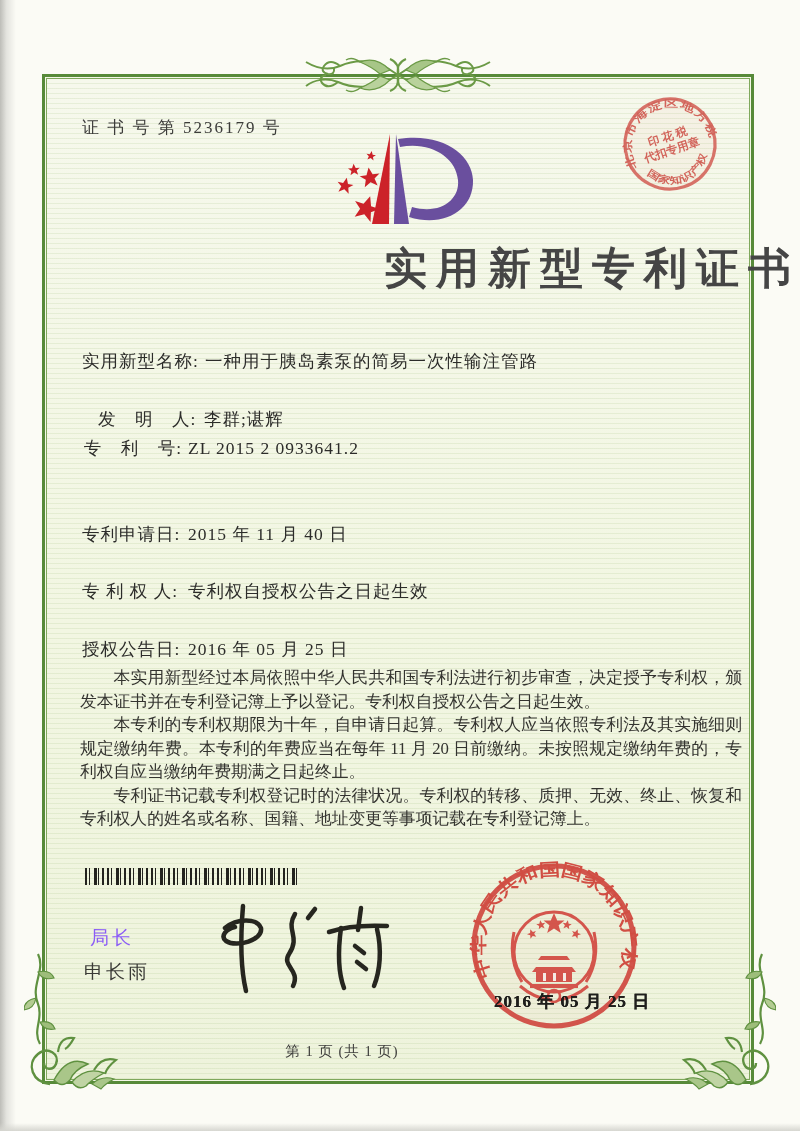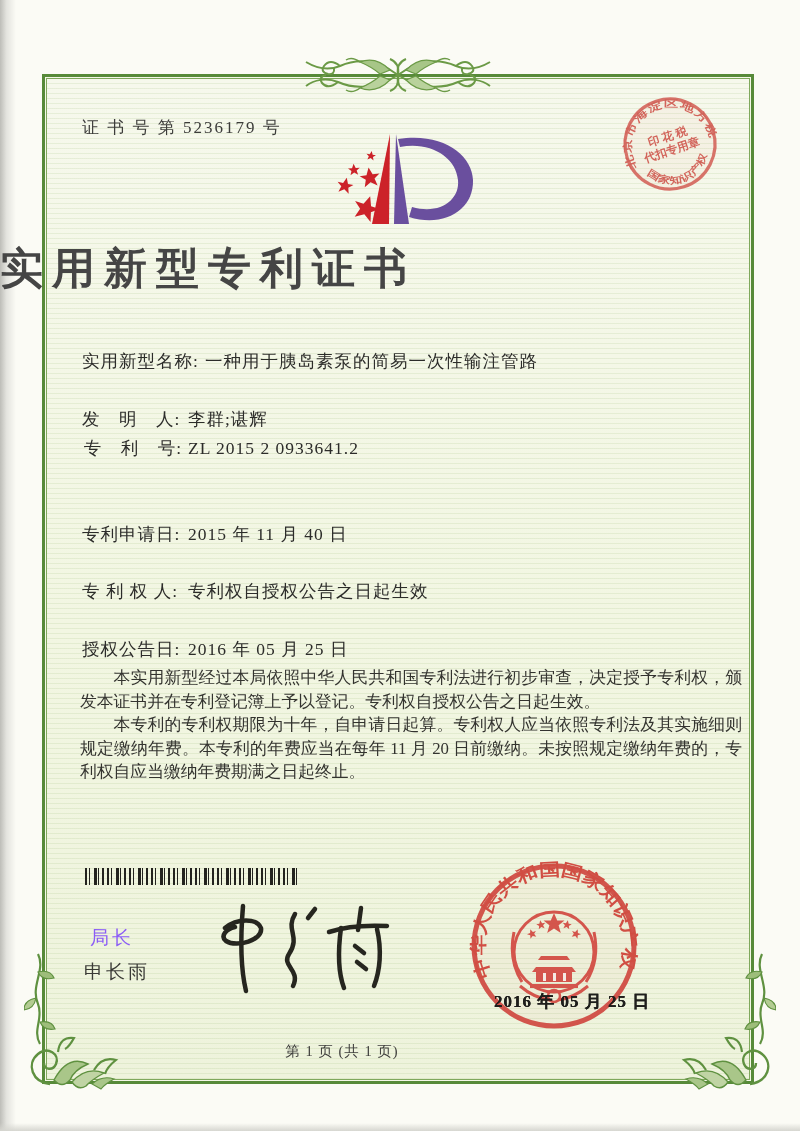--- a/index.html
+++ b/index.html
@@ -20,27 +20,27 @@
     border:3px solid #578a39;background:#f4f7e7;}
   .frame-inner{position:absolute;inset:1px;border:1px solid #7fa85c;
     background:
       repeating-linear-gradient(0deg, rgba(148,184,112,0.16) 0 1px, rgba(0,0,0,0) 1px 5px),
       linear-gradient(180deg,#f6f8ec 0%,#f2f6e2 55%,#eef3dc 100%);}
 
   .abs{position:absolute;}
 
   .cert-number{left:82px;top:116px;font-size:17px;letter-spacing:2px;color:#3c3c3a;}
 
-  .title{left:0;top:240px;width:800px;text-align:left;font-size:43px;font-weight:bold;
+  .title{left:0;top:240px;width:800px;text-align:right;font-size:43px;font-weight:bold;
     letter-spacing:9px;color:#454545;}
 
   .field-row{left:82px;font-size:17.5px;color:#2c2c2a;white-space:nowrap;}
   .field-label{display:inline-block;min-width:100px;letter-spacing:1px;}
   .field-value{margin-left:6px;letter-spacing:1px;}
-  .fr0{top:349px;} .fr1{top:407px;} .fr2{top:436px;text-align:right;} .fr3{top:522px;} .fr4{top:579px;} .fr5{top:637px;}
+  .fr0{top:349px;} .fr1{top:407px;margin-left:16px;} .fr2{top:436px;text-align:right;} .fr3{top:522px;} .fr4{top:579px;} .fr5{top:637px;}
 
   .body-text{left:80px;top:666px;width:662px;font-size:16.8px;line-height:23.5px;
     text-align:justify;color:#33332f;}
   .body-text p{margin:0;text-indent:2em;}
 
   .barcode{left:85px;top:868px;width:212px;height:17px;
     background:repeating-linear-gradient(90deg,
       #23231f 0 2px, rgba(0,0,0,0) 2px 4px,
       #23231f 4px 5px, rgba(0,0,0,0) 5px 9px,
       #23231f 9px 12px, rgba(0,0,0,0) 12px 13px,
@@ -168,20 +168,21 @@
 <div class="abs field-row fr4">
   <span class="field-label">专 利 权 人:</span><span class="field-value">专利权自授权公告之日起生效</span>
 </div>
 <div class="abs field-row fr5">
   <span class="field-label">授权公告日:</span><span class="field-value">2016 年 05 月 25 日</span>
 </div>
 
 <div class="abs body-text">
   <p>本实用新型经过本局依照中华人民共和国专利法进行初步审查，决定授予专利权，颁发本证书并在专利登记簿上予以登记。专利权自授权公告之日起生效。</p>
   <p>本专利的专利权期限为十年，自申请日起算。专利权人应当依照专利法及其实施细则规定缴纳年费。本专利的年费应当在每年 11 月 20 日前缴纳。未按照规定缴纳年费的，专利权自应当缴纳年费期满之日起终止。</p>
+  <p>专利证书记载专利权登记时的法律状况。专利权的转移、质押、无效、终止、恢复和专利权人的姓名或名称、国籍、地址变更等事项记载在专利登记簿上。</p>
 </div>
 
 <div class="abs barcode"></div>
 
 <div class="abs officer-title">局长</div>
 <div class="abs officer-name">申长雨</div>
 
 <svg class="abs" style="left:205px;top:896px;" width="190" height="100" viewBox="0 0 190 100">
   <g fill="none" stroke="#26261f" stroke-width="4.5" stroke-linecap="round" stroke-linejoin="round">
     <path d="M38,10 C36,34 35,70 41,95"></path>

